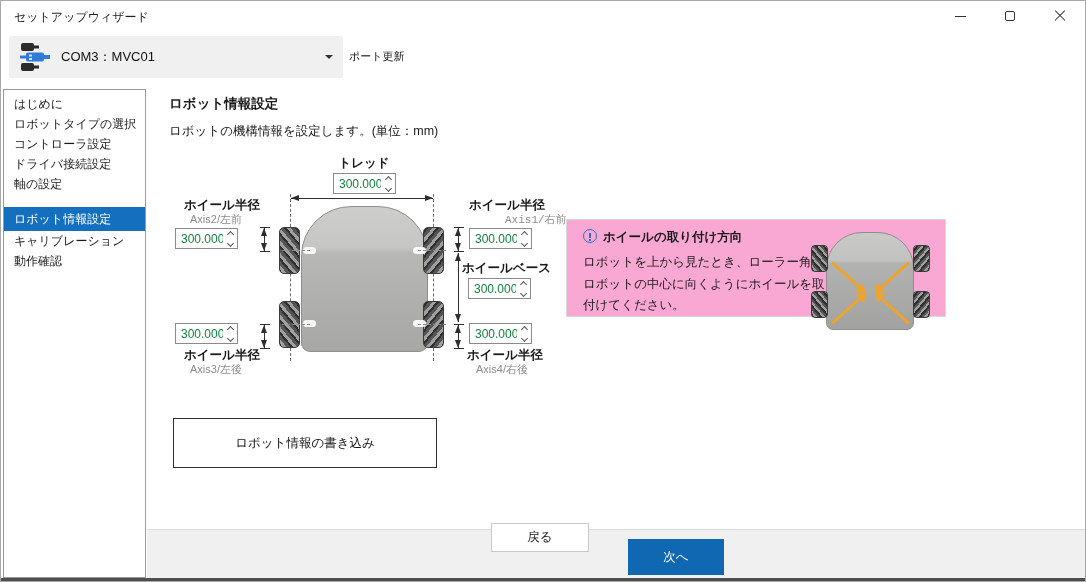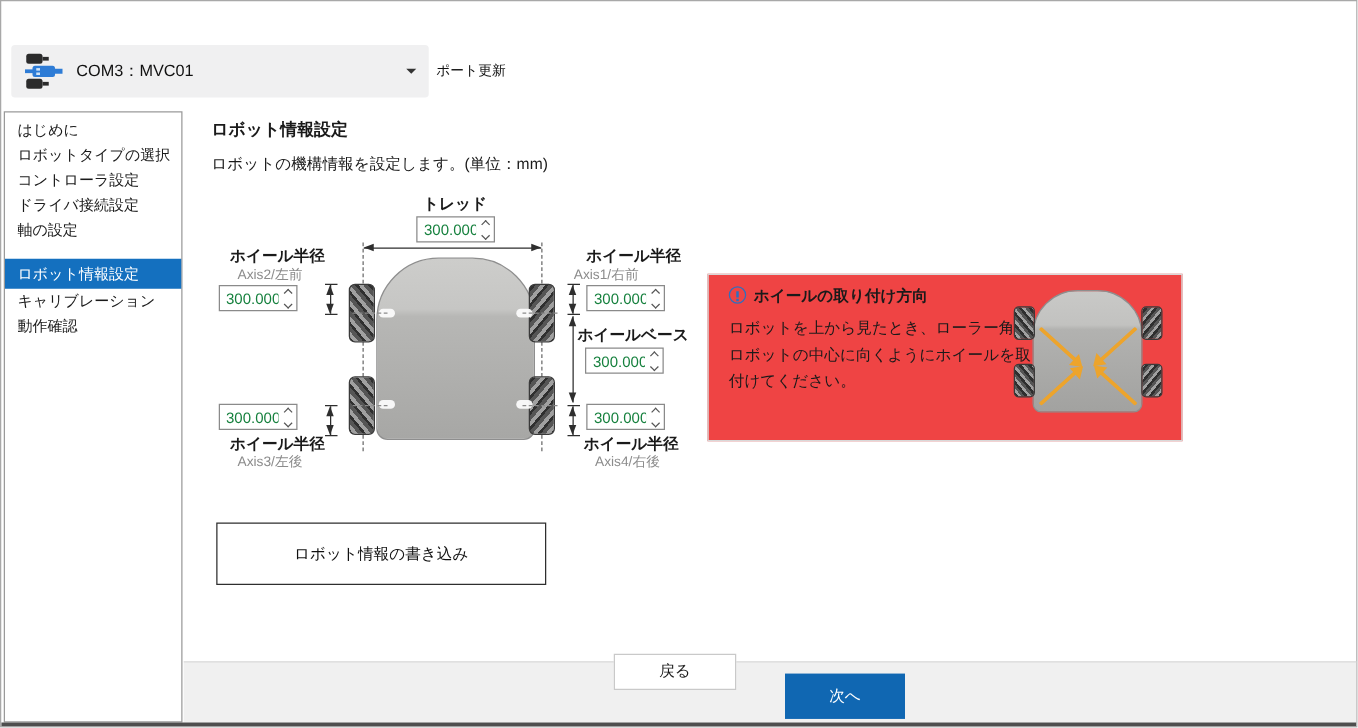--- a/index.html
+++ b/index.html
@@ -53,21 +53,21 @@
   .tick { position:absolute; width:10px; height:0; border-top:1px solid #2e2e2e; }
 
   .robot-body { position:absolute; border:1px solid #8e8e8e; border-radius:50px 50px 9px 9px;
     background:linear-gradient(180deg,#cdcdcb 0%,#c6c6c4 28%,#b7b7b5 32%,#a7a7a5 100%); }
   .wheel { position:absolute; border:1px solid #3a3a3a; border-radius:5px;
     background:repeating-linear-gradient(50deg,#2f2f2f 0 2px,#a0a0a0 2px 5px,#555 5px 8px); }
   .wheel.rside { background:repeating-linear-gradient(-50deg,#2f2f2f 0 2px,#a0a0a0 2px 5px,#555 5px 8px); }
   .notch { position:absolute; width:13px; height:7px; background:#fbfbfb; border-radius:3.5px; opacity:.95; }
 
   
-  .info-box { position:absolute; left:565px; top:218px; width:380px; height:134px; background:#ef4444; border:1px solid #d8d8d8;padding-left:24px; }
+  .info-box { position:absolute; left:565px; top:218px; width:380px; height:98px; background:#f9a8d4; border:1px solid #d8d8d8;padding-left:24px; }
   .info-icon { position:absolute; left:16px; top:9px; width:14px; height:14px; border:1.4px solid #2f6fbf; border-radius:50%; }
   .info-icon::before { content:""; position:absolute; left:5px; top:2.5px; width:1.6px; height:5px; background:#2f6fbf; }
   .info-icon::after { content:""; position:absolute; left:5px; top:9px; width:1.6px; height:1.6px; background:#2f6fbf; }
   .info-title { position:absolute; left:36px; top:9px; font-size:12.5px; font-weight:bold; }
   .info-body { position:absolute; left:16px; top:32px; width:256px; font-size:12.5px; line-height:21.5px; }
   .mini-robot { position:absolute; right:6px; top:8px; width:135px; height:106px; }
   .mini-body { position:absolute; left:22px; top:4px; width:88px; height:98px; border:1px solid #8e8e8e; border-radius:36px 36px 7px 7px;
     background:linear-gradient(180deg,#c9c9c7 0%,#c2c2c0 28%,#b2b2b0 32%,#a2a2a0 100%); }
   .mini-wheel { position:absolute; width:17px; height:27px; border:1px solid #3a3a3a; border-radius:4px;
     background:repeating-linear-gradient(50deg,#2f2f2f 0 2px,#a0a0a0 2px 4px,#555 4px 6px); }
@@ -83,20 +83,34 @@
   .footer { position:absolute; left:146px; top:528px; width:940px; height:49px; background:#f0f0f0; border-top:1px solid #dadada; }
   .btn-back { position:absolute; left:490px; top:522px; width:98px; height:29px; background:#fff; border:1px solid #c9c9c9; font-family:inherit; font-size:12.5px; color:#1a1a1a; cursor:default; }
   .btn-next { position:absolute; left:627px; top:538px; width:96px; height:36px; background:#1067b2; border:1px solid #1067b2; font-family:inherit; font-size:12.5px; color:#fff; cursor:default; }
   .bottom-bar { position:absolute; left:0; top:577px; width:100%; height:5px; background:#4e4e4e; }
 </style>
 </head>
 <body>
 
 <div class="window">
 
+  <div class="titlebar">
+    <span class="win-title">セットアップウィザード</span>
+    <div class="win-controls">
+      <div class="win-btn">
+          <span class="glyph-min"></span>
+        </div>
+      <div class="win-btn">
+          <span class="glyph-max"></span>
+        </div>
+      <div class="win-btn">
+          <span class="glyph-close"></span>
+        </div>
+    </div>
+  </div>
 
   <div class="port-select">
     <svg class="usb-ico" width="32" height="32" viewBox="0 0 32 32">
       <g fill="#2b2b2b">
         <rect x="1" y="2" width="13" height="8" rx="2"></rect>
           <rect x="14" y="4.5" width="5" height="3"></rect>
         <rect x="1" y="22" width="13" height="8" rx="2"></rect>
           <rect x="14" y="24.5" width="5" height="3"></rect>
       </g>
       <g fill="#2e7cd6">
@@ -183,21 +197,21 @@
   <div class="axis-label" style="left:189px;top:211px;">Axis2/左前</div>
   <div class="spin" style="left:174px;top:227px;">
     <input value="300.000" style="">
     <div class="spin-btns">
         <span class="chev up"></span>
         <span class="chev down"></span>
       </div>
   </div>
 
   <div class="dim-label" style="left:468px;top:196px;">ホイール半径</div>
-  <div class="axis-label" style="left:458px;top:211px;">Axis1/右前</div>
+  <div class="axis-label" style="left:504px;top:211px;font-family:Liberation Mono, monospace;">Axis1/右前</div>
   <div class="spin" style="left:468px;top:227px;">
     <input value="300.000" style="">
     <div class="spin-btns">
         <span class="chev up"></span>
         <span class="chev down"></span>
       </div>
   </div>
 
   <div class="dim-label" style="left:461px;top:259px;">ホイールベース</div>
   <div class="spin" style="left:467px;top:277px;">

